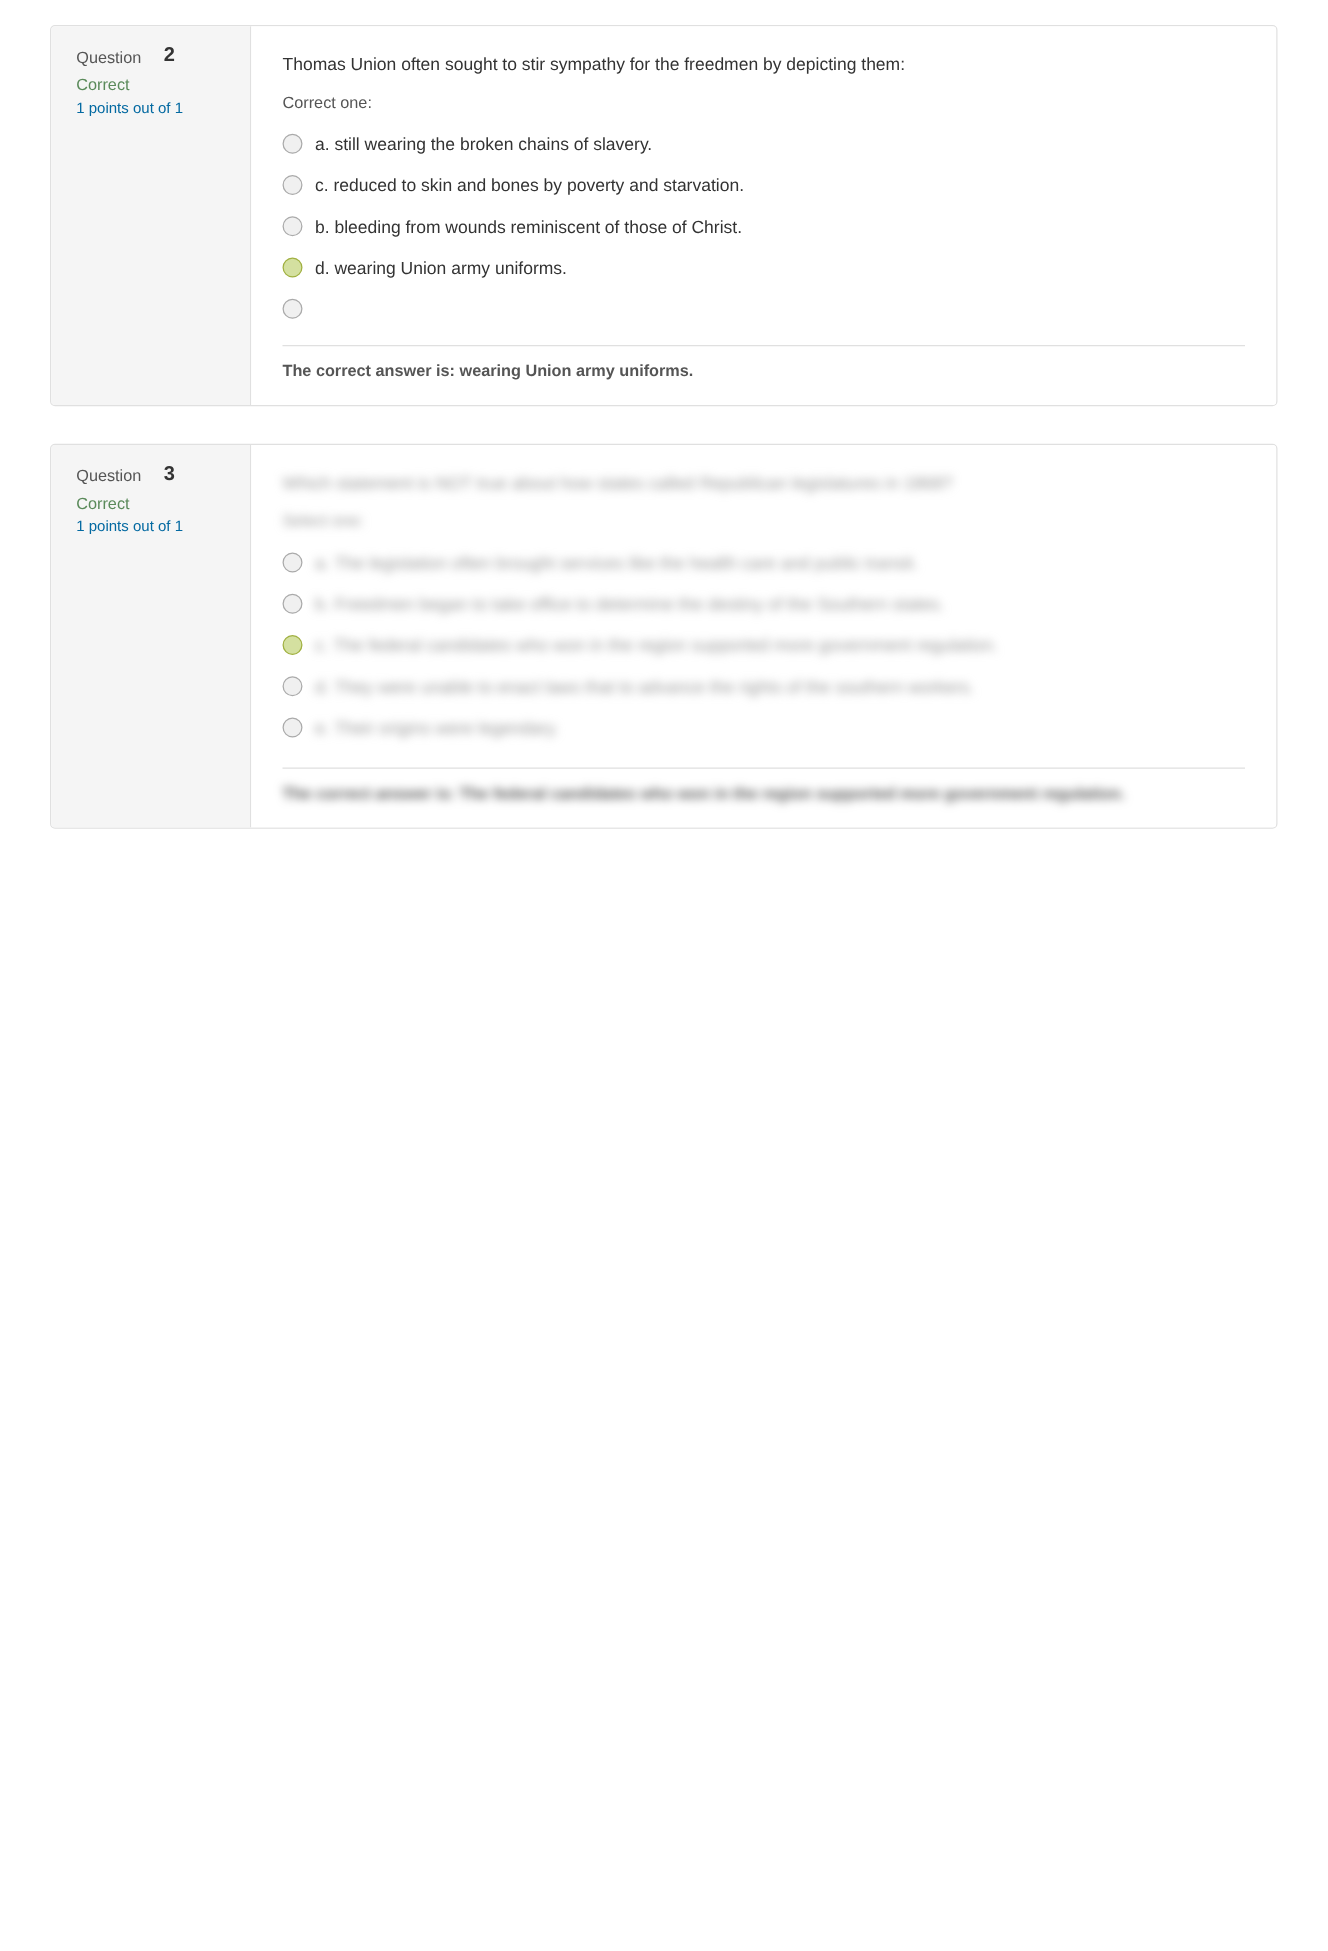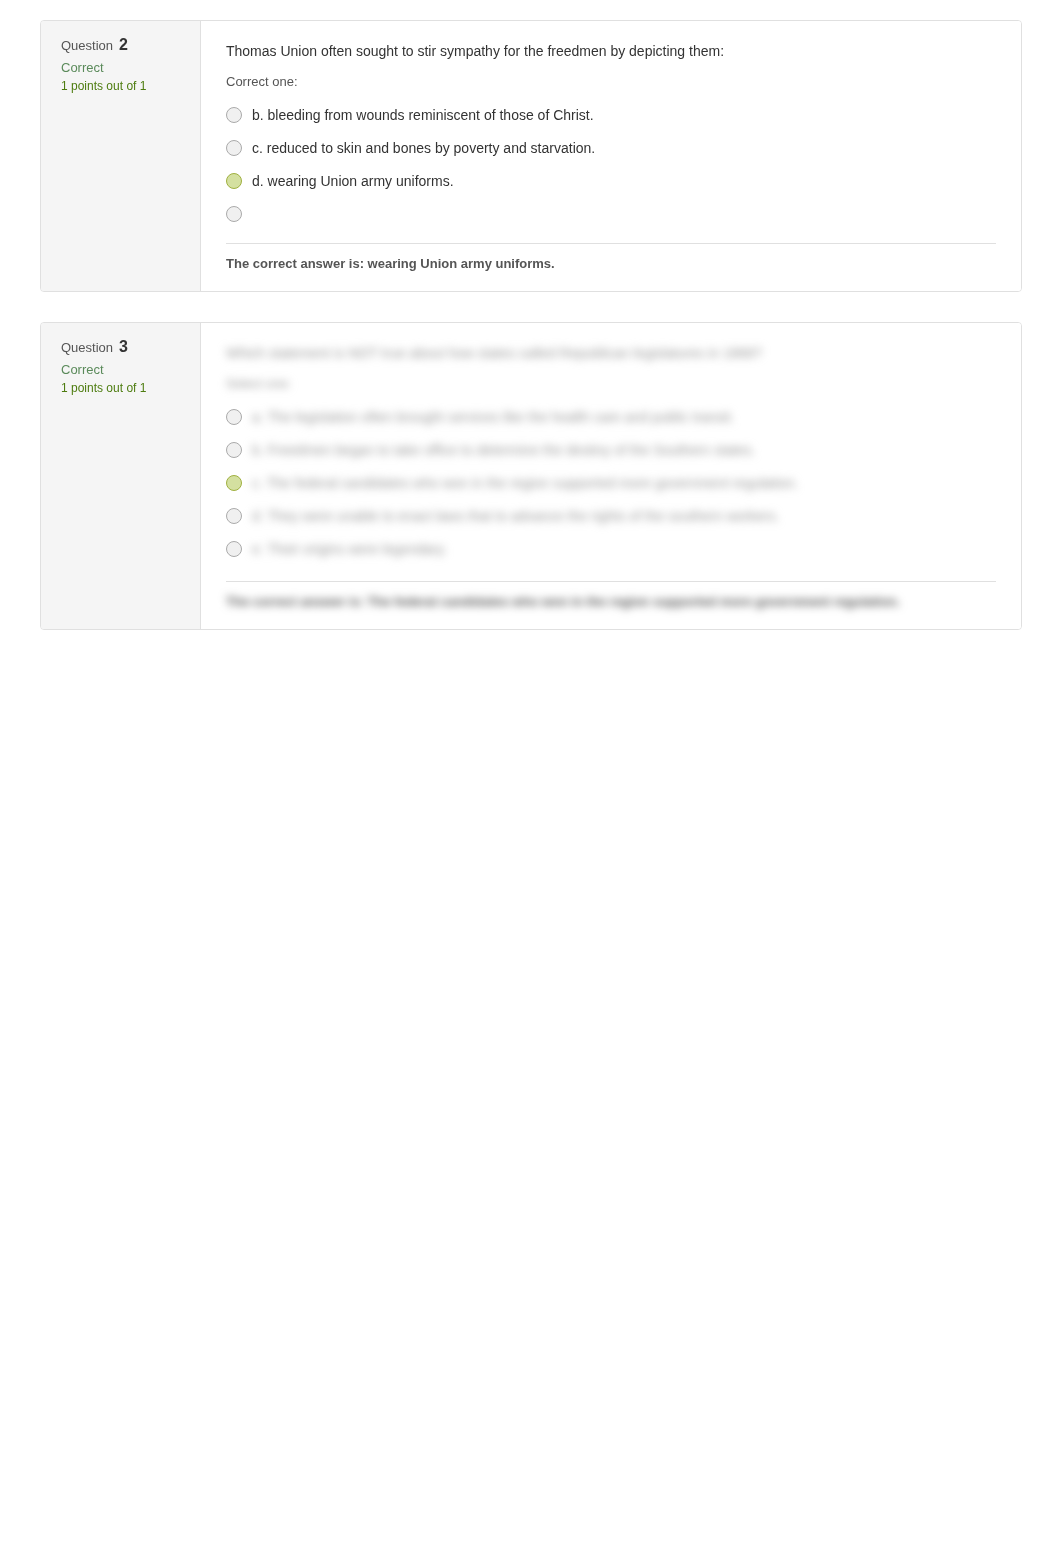--- a/index.html
+++ b/index.html
@@ -30,39 +30,39 @@
       background: #f5f5f5;
       padding: 15px 20px;
       border-right: 1px solid #e0e0e0;
     }
 
     .question-label {
       font-size: 13px;
       color: #555;
       display: flex;
       align-items: center;
-      gap: 6px;
+      gap: 18px;
       margin-bottom: 6px;
     }
 
     .question-number {
       font-size: 16px;
       font-weight: bold;
       color: #333;
     }
 
     .correct-label {
       color: #5a8a5a;
       font-size: 13px;
       margin-bottom: 4px;
     }
 
     .points-label {
       font-size: 12px;
-      color: #4d7c0f;
+      color: #0369a1;
     }
 
     .question-content {
       flex: 1;
       padding: 20px 25px;
       background: #fff;
     }
 
     .question-text {
       font-size: 14px;
@@ -142,25 +142,29 @@
       </div>
       <div class="correct-label">Correct</div>
       <div class="points-label">1 points out of 1</div>
     </div>
     <div class="question-content">
       <div class="question-text">Thomas Union often sought to stir sympathy for the freedmen by depicting them:</div>
       <div class="select-one-label">Correct one:</div>
       <ul class="options-list">
         <li class="option-item">
           <div class="option-radio"></div>
+          <span class="option-text">a. still wearing the broken chains of slavery.</span>
+        </li>
+        <li class="option-item">
+          <div class="option-radio"></div>
+          <span class="option-text">c. reduced to skin and bones by poverty and starvation.</span>
+        </li>
+        <li class="option-item">
+          <div class="option-radio"></div>
           <span class="option-text">b. bleeding from wounds reminiscent of those of Christ.</span>
-        </li>
-        <li class="option-item">
-          <div class="option-radio"></div>
-          <span class="option-text">c. reduced to skin and bones by poverty and starvation.</span>
         </li>
         <li class="option-item">
           <div class="option-radio highlighted"></div>
           <span class="option-text">d. wearing Union army uniforms.</span>
         </li>
         <li class="option-item">
           <div class="option-radio"></div>
         </li>
       </ul>
       <div class="correct-answer-section">

